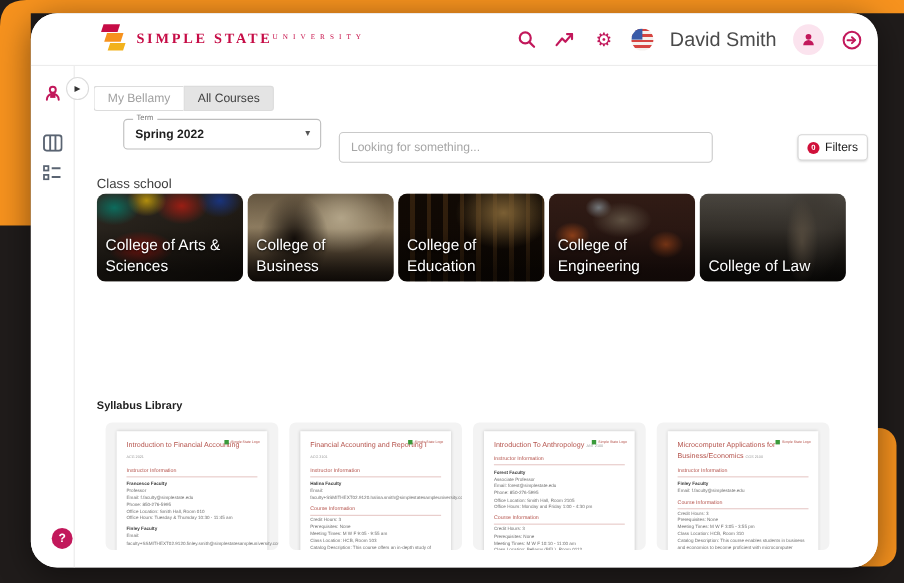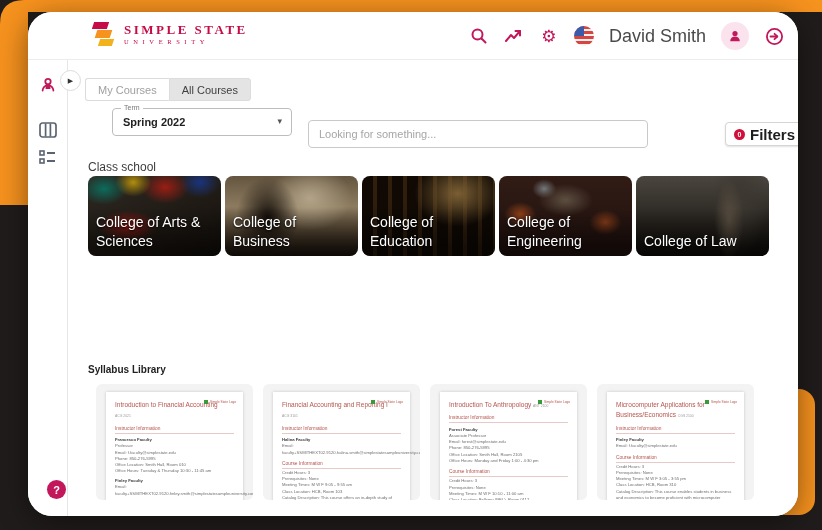--- a/index.html
+++ b/index.html
@@ -19,21 +19,21 @@
 
   
   .header { position:absolute; left:0; top:0; width:100%; height:48px;
             border-bottom:1px solid #ececec; background:#fff; }
   .logo { position:absolute; left:64px; top:9px; display:flex; align-items:center; gap:8px; }
   .logo-mark { position:relative; width:24px; height:26px; }
   .logo-mark i { position:absolute; display:block; }
   .logo-mark .b1 { left:1px; top:1px; width:15px; height:7px; background:#c60c46; transform:skewX(-18deg); }
   .logo-mark .b2 { left:4px; top:9px; width:15px; height:8px; background:#f6921e; transform:skewX(-18deg); }
   .logo-mark .b3 { left:7px; top:18px; width:14px; height:7px; background:#f2b21c; transform:skewX(-18deg); }
-  .logo-text { display:flex; flex-direction:column; line-height:1; }
+  .logo-text { display:flex; flex-direction:row; line-height:1; }
   .logo-title { font-family:"Liberation Serif", serif; font-weight:bold; color:#c60c46;
                 font-size:13px; letter-spacing:2.5px; }
   .logo-sub { font-family:"Liberation Serif", serif; color:#c60c46; font-size:6.5px;
               letter-spacing:4.6px; margin-top:3px; }
   .header-right { position:absolute; right:14px; top:0; height:48px; display:flex;
                   align-items:center; gap:15px; }
   .hicon { width:20px; height:20px; display:flex; align-items:center; justify-content:center;
            cursor:pointer; }
   .gear-glyph { font-size:17px; color:#c2185b; line-height:1; }
   .flag { position:relative; width:20px; height:20px; border-radius:50%; overflow:hidden;
@@ -74,21 +74,21 @@
                 border:1px solid #c9c9c9; border-radius:4px; padding:0 10px; font-size:11px;
                 color:#333; font-family:"Liberation Sans", sans-serif; }
   .search-box::placeholder { color:#a6a6a6; }
 
   .filters-btn { position:absolute; left:657px; top:62px; height:24px; padding:0 8px;
                  background:#fff; border:1px solid #d5d5d5; border-radius:4px;
                  box-shadow:0 1px 2px rgba(0,0,0,.12); display:flex; align-items:center; gap:5px;
                  cursor:pointer; }
   .filters-count { width:11px; height:11px; border-radius:50%; background:#d0103a; color:#fff;
                    font-size:7px; font-weight:bold; display:flex; align-items:center; justify-content:center; }
-  .filters-label { font-size:15px; color:#1e1e1e; font-weight:bold; }
+  .filters-label { font-size:11px; color:#1e1e1e; font-weight:normal; }
 
   .section-label { position:absolute; left:20px; font-size:12px; color:#3d3d3d; }
   .section-label.bold { font-weight:bold; color:#222; font-size:10px; }
 
   .cards-row { position:absolute; left:20px; display:flex; gap:4px; }
   .school-card { position:relative; width:133px; height:80px; border-radius:8px; overflow:hidden;
                  cursor:pointer; }
   .school-card .shade { position:absolute; inset:0;
         background:linear-gradient(180deg, rgba(0,0,0,.18) 40%, rgba(0,0,0,.55) 90%); }
   .school-card .label { position:absolute; left:8px; right:6px; bottom:5px; color:#fff;
@@ -228,21 +228,21 @@
     <div class="expand-btn">
       <span>▶</span>
     </div>
     <div class="help-btn">
       <span>?</span>
     </div>
 
     <div class="main">
 
       <div class="tabs">
-        <div class="tab tab-inactive">My Courses</div>
+        <div class="tab tab-inactive">My Bellamy</div>
         <div class="tab tab-active">All Courses</div>
       </div>
 
       <div class="term-field">
         <span class="term-label">Term</span>
         <span class="term-value">Spring 2022</span>
         <span class="term-caret">▾</span>
       </div>
 
       <input class="search-box" type="text" placeholder="Looking for something..." style="">

